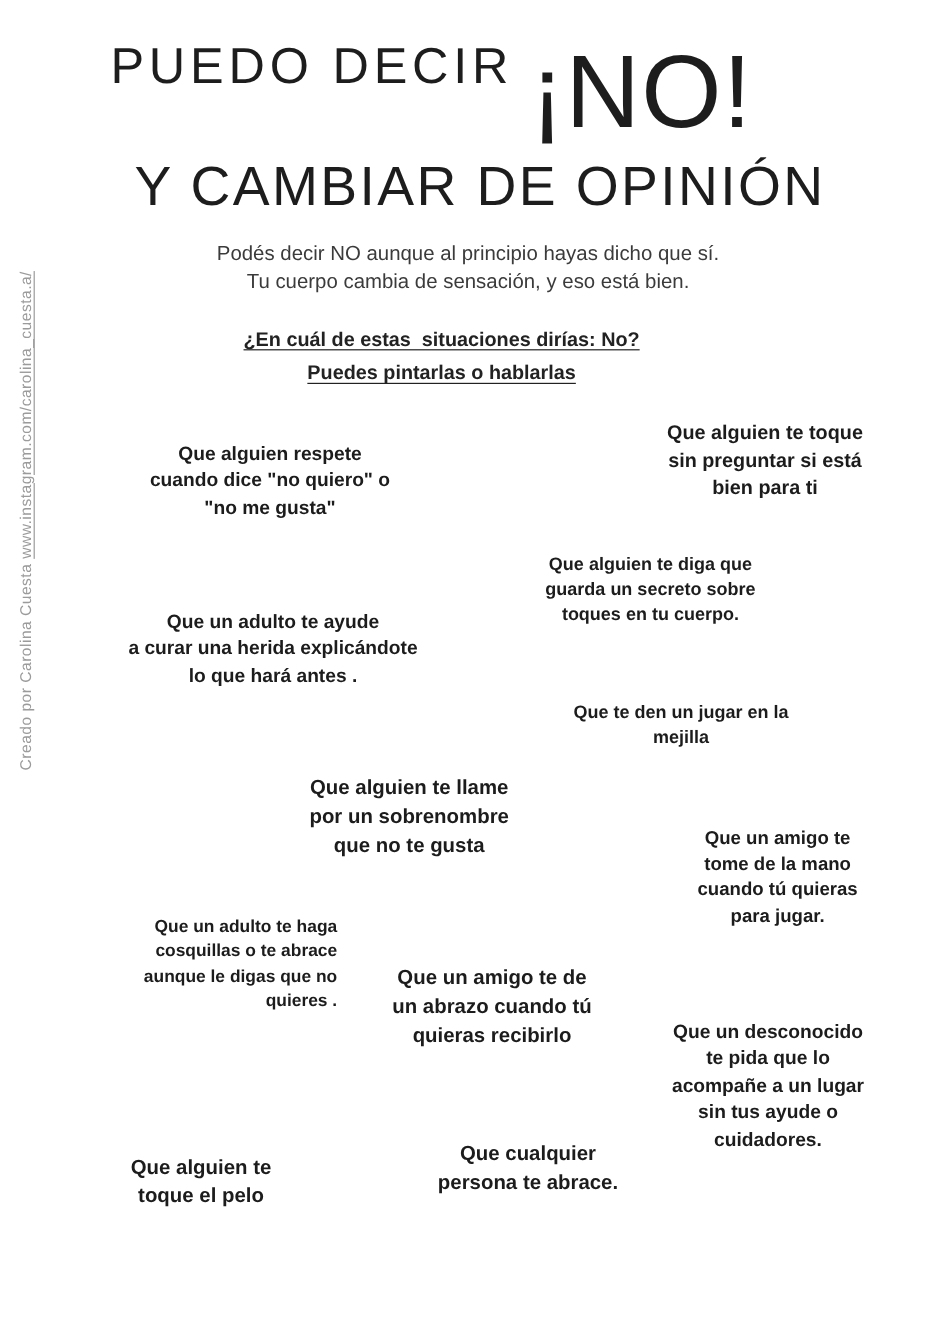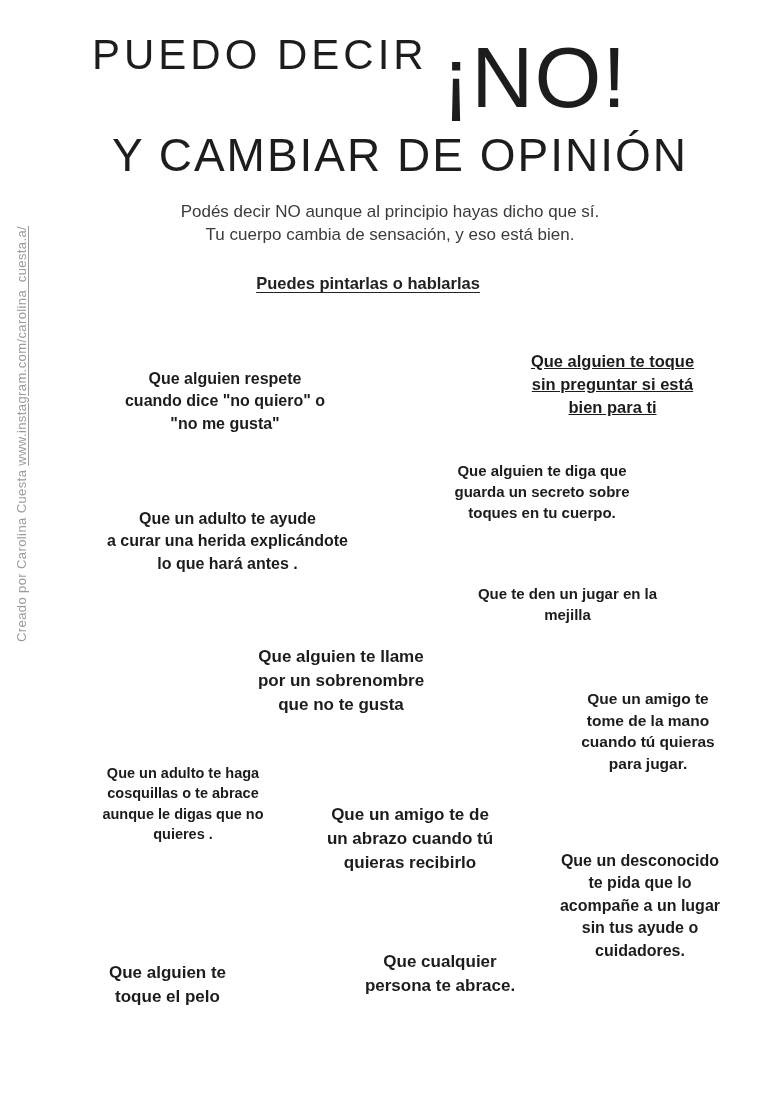--- a/index.html
+++ b/index.html
@@ -93,27 +93,27 @@
 
   .scenario {
     position: absolute;
     text-align: center;
     font-weight: bold;
     line-height: 1.4;
     white-space: pre-line;
     color: #1c1c1c;
   }
   .s0  { left: 110px; top: 368px; width: 230px; font-size: 16px; }
-  .s1  { left: 505px; top: 350px; width: 215px; font-size: 16.5px; text-decoration: underline; }
+  .s1  { left: 530px; top: 350px; width: 215px; font-size: 16.5px; }
   .s2  { left: 427px; top: 460px; width: 230px; font-size: 15px; }
   .s3  { left:  95px; top: 508px; width: 265px; font-size: 16px; }
   .s4  { left: 455px; top: 583px; width: 225px; font-size: 15px; }
   .s5  { left: 228px; top: 645px; width: 226px; font-size: 17px; }
   .s6  { left: 550px; top: 688px; width: 196px; font-size: 15.5px; }
-  .s7  { left:  85px; top: 763px; width: 196px; font-size: 14.5px; }
+  .s7  { left:  85px; top: 763px; width: 196px; font-size: 14.5px; text-align: right; }
   .s8  { left: 293px; top: 803px; width: 234px; font-size: 17px; }
   .s9  { left: 522px; top: 850px; width: 236px; font-size: 16px; }
   .s10 { left:  75px; top: 928px; width: 185px; font-size: 17px; margin-top: 33px; }
   .s11 { left: 322px; top: 950px; width: 236px; font-size: 17px; }
 </style>
 </head>
 <body>
 
 <div class="page">
 
@@ -123,20 +123,21 @@
     <span class="title-part1">PUEDO DECIR</span>
     <span class="title-part2">¡NO!</span>
   </h1>
 
   <h1 class="title-line2">Y CAMBIAR DE OPINIÓN</h1>
 
   <p class="subtitle">Podés decir NO aunque al principio hayas dicho que sí.
 Tu cuerpo cambia de sensación, y eso está bien.</p>
 
   <div class="question">
+    <p>¿En cuál de estas  situaciones dirías: No?</p>
     <p>Puedes pintarlas o hablarlas</p>
   </div>
 
   <div class="scenario s0">Que alguien respete
 cuando dice "no quiero" o
 "no me gusta"</div>
   <div class="scenario s1">Que alguien te toque
 sin preguntar si está
 bien para ti</div>
   <div class="scenario s2">Que alguien te diga que

